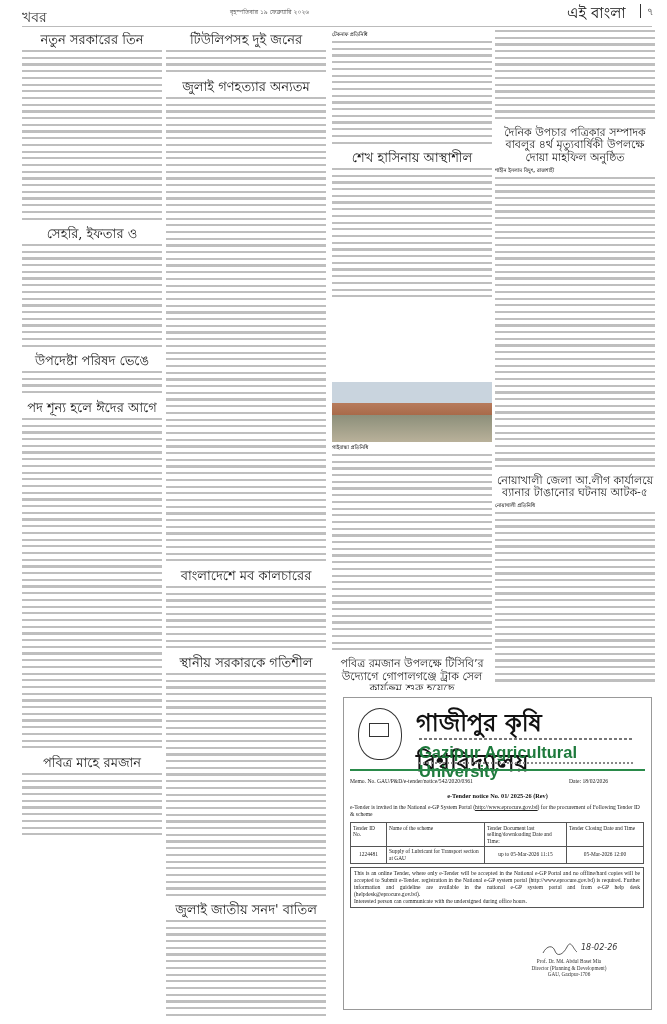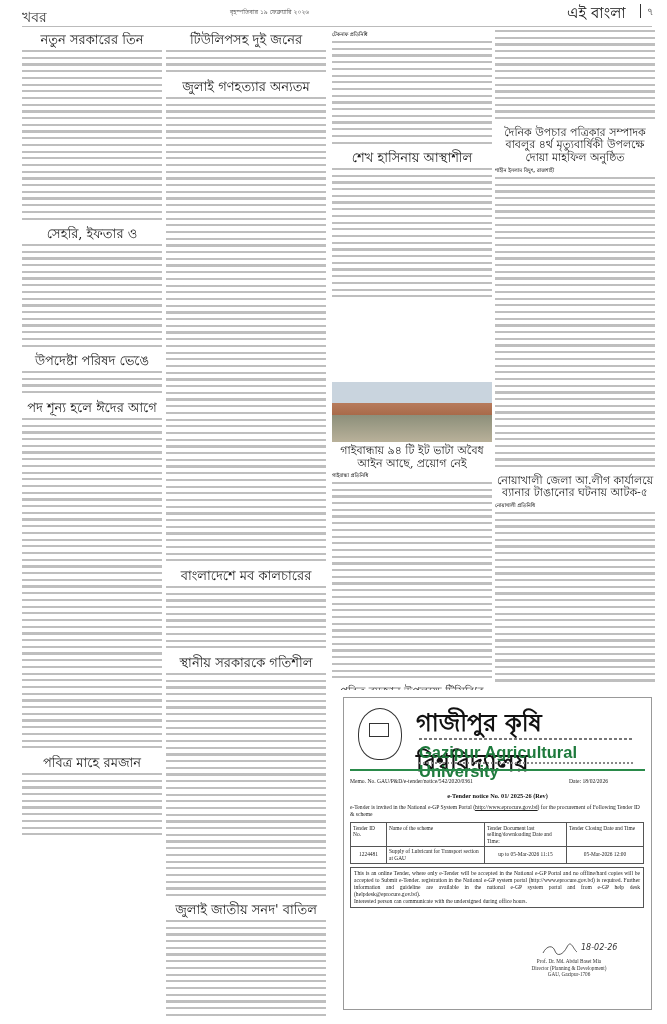--- a/index.html
+++ b/index.html
@@ -133,21 +133,20 @@
     </div>
     <div>
       <div class="head h-md">নোয়াখালী জেলা আ.লীগ কার্যালয়ে ব্যানার টাঙানোর ঘটনায় আটক-৫</div>
       <div class="byline">নোয়াখালী প্রতিনিধি</div>
       <div class="body-text lines" style="--h: 174.20000000000002px;"></div>
     </div>
   </div>
 <div class="col col3b">
     <div>
       <div style="height: 60px; margin: 2px 0px; background: linear-gradient(rgb(201, 212, 222) 0px, rgb(201, 212, 222) 35%, rgb(183, 123, 92) 35%, rgb(168, 106, 74) 55%, rgb(140, 143, 122) 55%, rgb(185, 177, 154) 100%);"></div>
-      <div class="head h-md">গাইবান্ধায় ৯৪ টি ইট ভাটা অবৈধ আইন আছে, প্রয়োগ নেই</div>
       <div class="byline">গাইবান্ধা প্রতিনিধি</div>
       <div class="body-text lines" style="--h: 201px;"></div>
     </div>
     <div>
       <div class="head h-md">পবিত্র রমজান উপলক্ষে টিসিবি’র উদ্যোগে গোপালগঞ্জে ট্রাক সেল কার্যক্রম শুরু হয়েছে</div>
     </div>
   </div>
 
 <div style="position:absolute;left:332px;top:334px;width:160px;height:0;"></div>
 

